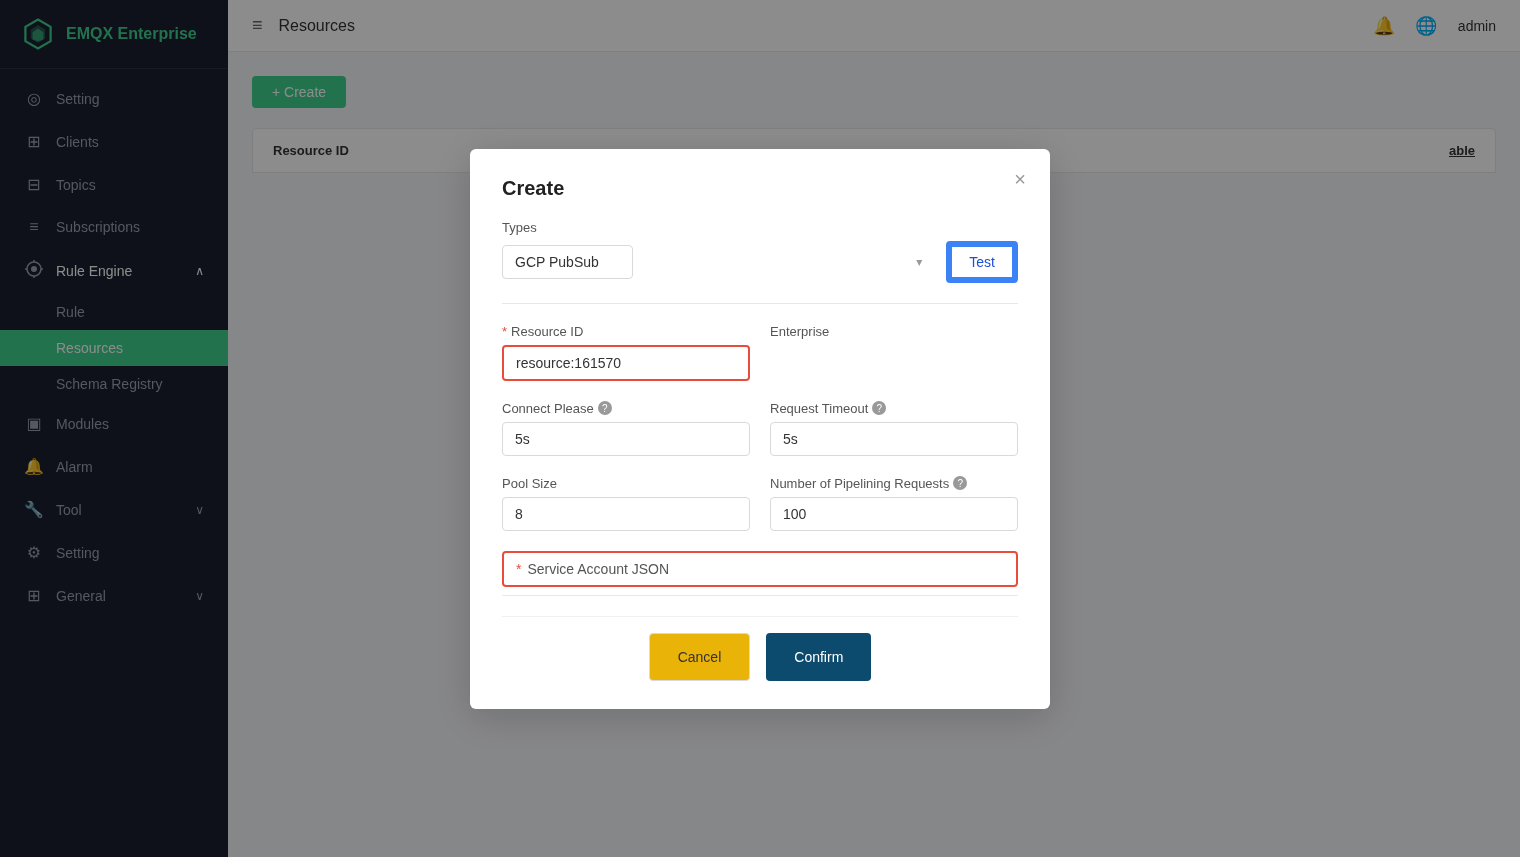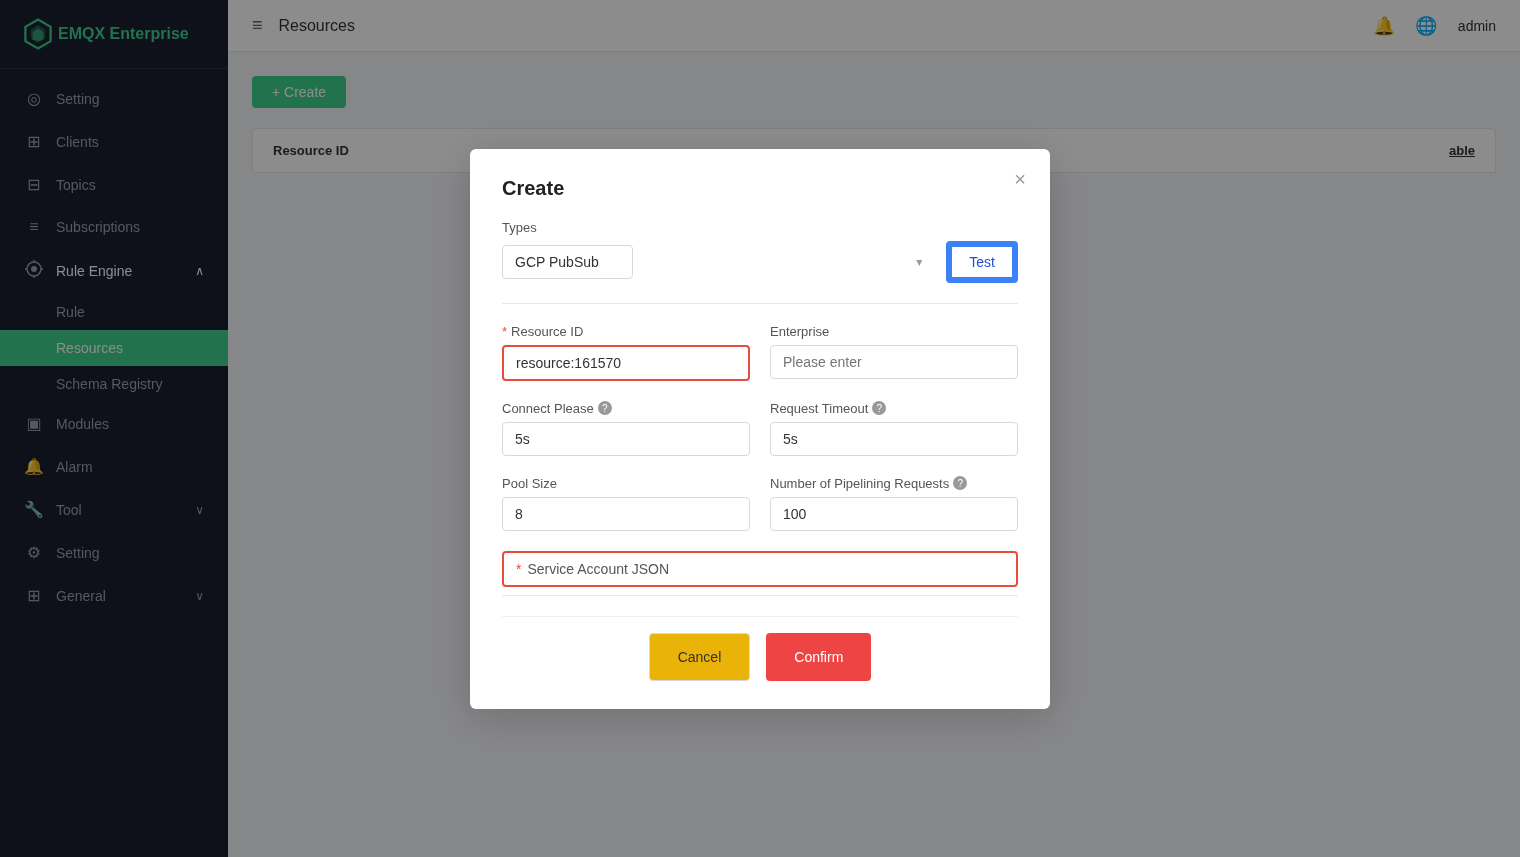--- a/index.html
+++ b/index.html
@@ -11,21 +11,21 @@
       background: #1a1f2e;
       color: #c8cdd8;
       display: flex;
       flex-direction: column;
       flex-shrink: 0;
       height: 100%;
     }
     .sidebar-logo {
       display: flex;
       align-items: center;
-      gap: 2px;
+      gap: 10px;
       padding: 16px 20px;
       border-bottom: 1px solid #2a3040;
     }
     .logo-icon {
       width: 36px;
       height: 36px;
     }
     .logo-text {
       color: #3ecf8e;
       font-weight: 700;
@@ -263,21 +263,21 @@
     .cancel-btn {
       background: #eab308;
       color: #333;
       border: 1px solid #d9d9d9;
       border-radius: 4px;
       padding: 8px 28px;
       font-size: 14px;
       cursor: pointer;
     }
     .confirm-btn {
-      background: #ef4444;
+      background: #0c4a6e;
       color: #fff;
       border: none;
       border-radius: 4px;
       padding: 16px 28px;
       font-size: 14px;
       cursor: pointer;
     }
 
     .divider-line {
       width: 100%;
@@ -411,21 +411,20 @@
         <div class="form-label">
           <span class="required">*</span>
           <span>Resource ID</span>
         </div>
         <input class="form-input highlighted" type="text" value="resource:161570" style="">
       </div>
       <div class="form-col">
         <div class="form-label">
           <span>Enterprise</span>
         </div>
-        <input class="form-input" type="text" placeholder="Please enter" style="">
       </div>
     </div>
 
     <div class="form-row">
       <div class="form-col">
         <div class="form-label">
           <span>Connect Please</span>
           <span class="help-icon">?</span>
         </div>
         <input class="form-input" type="text" value="5s" style="">

